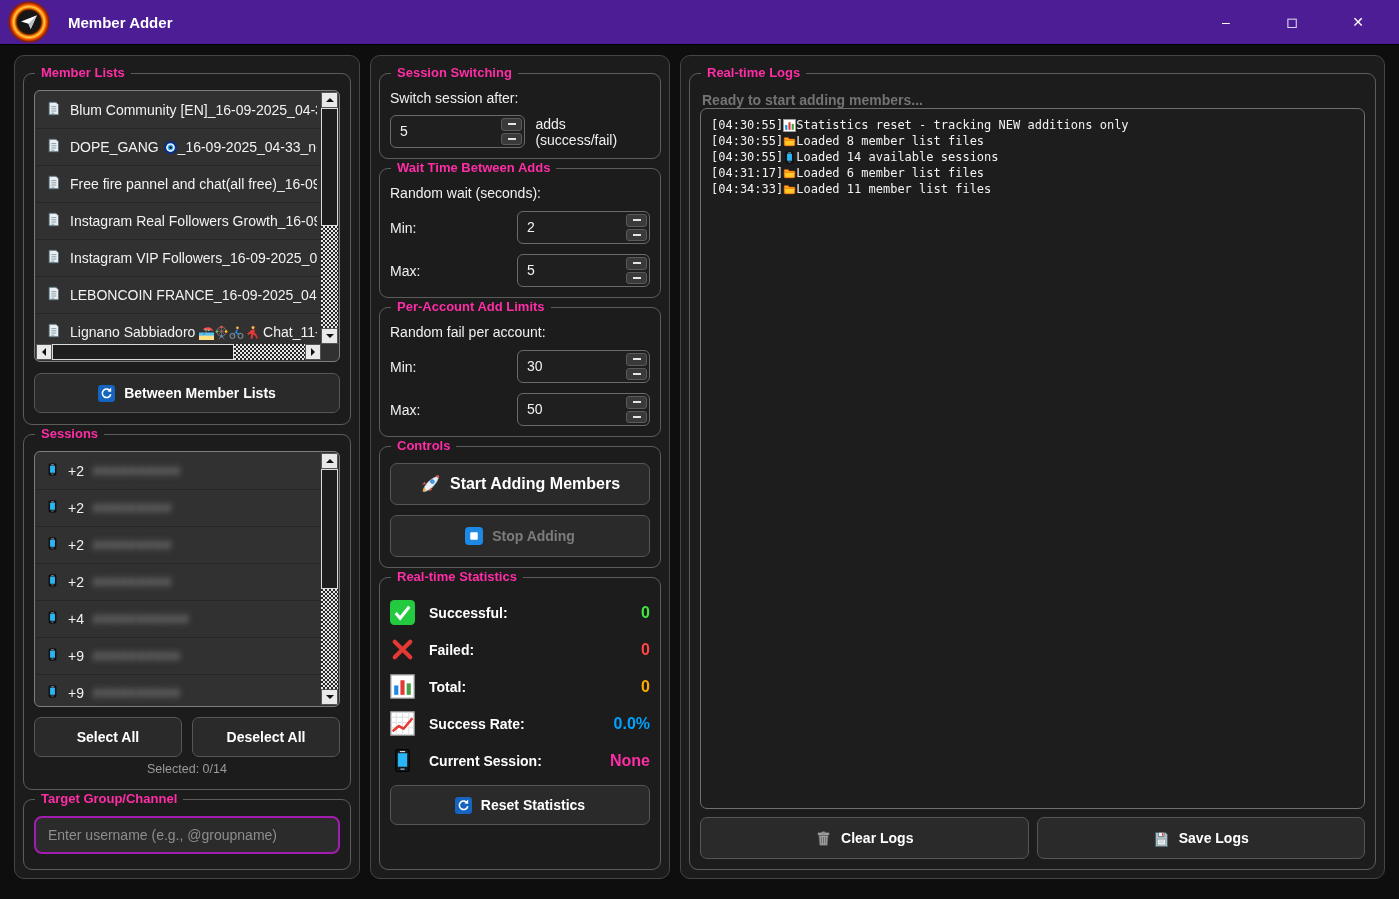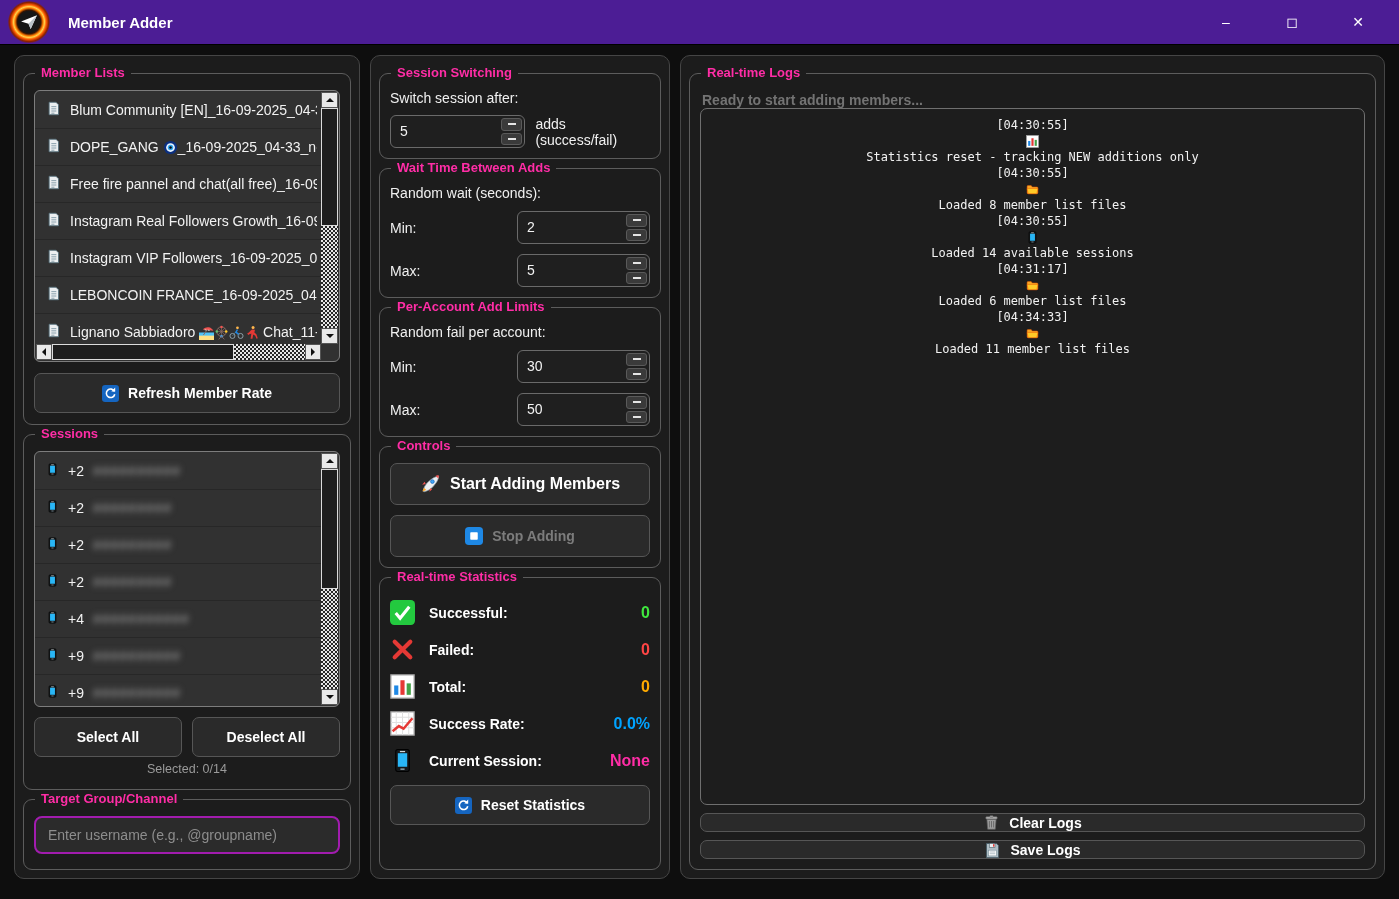--- a/index.html
+++ b/index.html
@@ -89,23 +89,23 @@
   .statrow { display:flex; align-items:center; gap:14px; margin-bottom:12px; }
   .statrow .s-icon svg { width:25px; height:25px; display:block; }
   .statrow .s-label { font-weight:bold; font-size:14px; color:#fff; }
   .statrow .s-value { margin-left:auto; font-weight:bold; font-size:16px; }
 
   
   .status-line { font-weight:bold; font-size:14px; color:#737373; margin:2px 0 0 2px; }
   .logbox { flex:1; background:#1d1d1d; border:1px solid #6f6f6f; border-radius:7px;
             padding:8px 10px; overflow:hidden; }
   .log-line { font-family:"DejaVu Sans Mono", monospace; font-size:12px; line-height:16px;
-              color:#f2f2f2; display:flex; align-items:center; gap:0; white-space:nowrap;flex-direction:column; }
+              color:#f2f2f2; display:flex; align-items:center; gap:0; white-space:nowrap; }
   .log-line svg { width:13px; height:13px; flex:0 0 auto; }
-  .logbtns { display:flex; gap:8px; margin-top:8px;flex-direction:column; }
+  .logbtns { display:flex; gap:8px; margin-top:8px; }
   .logbtns .btn { flex:1; height:42px; }
 
   .selected-note { text-align:center; color:#9a9a9a; font-size:12.5px; margin-top:5px; }
 </style>
 </head>
 <body>
 
 <div class="titlebar">
   <div class="logo">
     <svg viewBox="0 0 24 24">
@@ -219,21 +219,21 @@
           <div class="sb-track"></div>
           <div class="sb-btn sb-right"></div>
         </div>
       </div>
       <div class="btn" style="height:40px; margin-top:11px;">
         <span class="inline-i"><svg viewBox="0 0 24 24">
               <rect width="24" height="24" rx="4.5" fill="#1565c0"></rect>
               <path d="M17.6 9.2A6 6 0 1 0 18 13" fill="none" stroke="#fff" stroke-width="2.2"></path>
               <path d="M18.6 3.6v5.4h-5.4z" fill="#fff"></path>
             </svg></span>
-        <span>Refresh Member Rate</span>
+        <span>Between Member Lists</span>
       </div>
     </div>
 
     <div class="groupbox" style="height:356px;">
       <div class="gtitle">Sessions</div>
       <div class="listwrap" style="height:256px;">
         <div class="rows" id="session-rows">
             <div class="list-item">
               <span class="phone-i"><svg viewBox="0 0 24 24">
                   <rect x="5.5" y="1.5" width="13" height="21" rx="2" fill="#15181a" stroke="#000"></rect>

